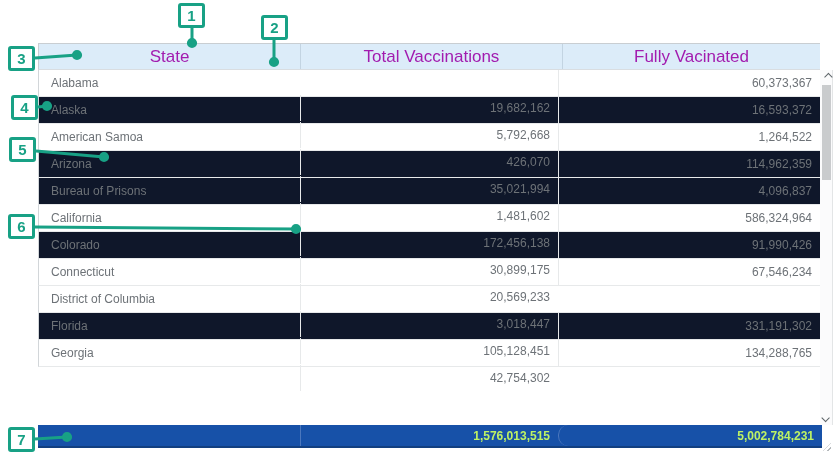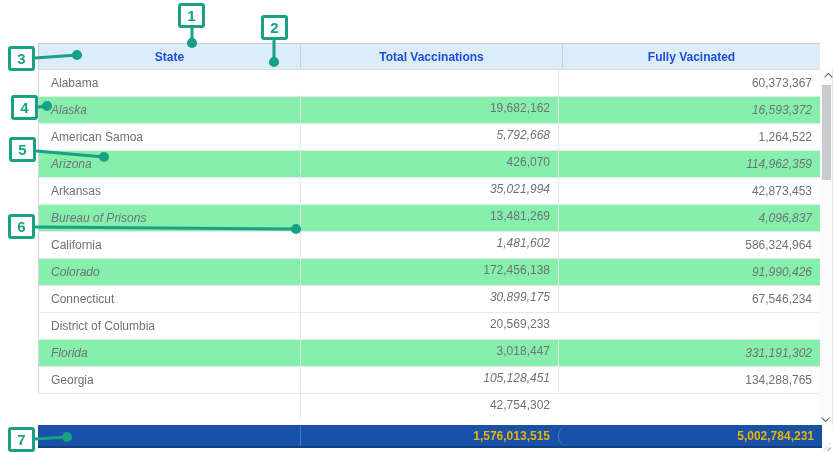--- a/index.html
+++ b/index.html
@@ -11,33 +11,33 @@
 
   
   .thead {
     position:absolute; left:38px; top:43px; width:782px; height:27px;
     display:flex; background:#dcecf9;
     border-top:1px solid #c9ced2; border-left:1px solid #c9ced2;
     border-bottom:1px solid #d9dde1;
   }
   .th {
     display:flex; align-items:center; justify-content:center;
-    font-size:12px; font-weight:bold; color:#1d4ed8; height:100%;
+    font-size:17px; font-weight:normal; color:#a21caf; height:100%;
   }
   .th.c1 { width:261px; }
   .th.c2 { width:258px; border-left:1px solid #c3d4e2; }
   .th.c3 { width:262px; border-left:1px solid #c3d4e2; }
 
   
   .tbody { position:absolute; left:38px; top:70px; width:782px; }
   .row {
     display:flex; height:27px; background:#ffffff;
     border-left:1px solid #d2d6d9; border-bottom:1px solid #e7e9ea;
   }
-  .row.alt { background:#86efac;font-style:italic; }
+  .row.alt { background:#0f172a; }
   .cell {
     font-size:12px; color:#6d7277; height:100%;
     display:flex; align-items:center;
   }
   .cell.state { width:261px; padding-left:12px; }
   .cell.num   { justify-content:flex-end; padding-right:8px; border-left:1px solid #e7e9ea; }
   .cell.n1 { width:258px;margin-top:25px; }
   .cell.n2 { width:262px; }
 
   
@@ -58,21 +58,21 @@
     position:absolute; left:2px; top:15px; width:9px; height:95px; background:#c9cbcd;
   }
 
   
   .totalrow {
     position:absolute; left:38px; top:425px; width:784px; height:23px;
     display:flex; background:#1751a8; border-bottom:2px solid #123f80;
   }
   .tcell {
     display:flex; align-items:center; justify-content:flex-end;
-    font-size:12px; font-weight:bold; color:#eab308; padding-right:8px; height:100%;
+    font-size:12px; font-weight:bold; color:#bef264; padding-right:8px; height:100%;
   }
   .tcell.s  { width:262px; }
   .tcell.v1 { width:258px; border-left:1px solid #4b77bd; }
   .tcell.v2 { width:264px; border-left:1px solid #4b77bd;border-radius:10px; }
 
   
   .grip {
     position:absolute; right:2px; bottom:2px; width:8px; height:8px;
     background:repeating-linear-gradient(-45deg, transparent 0 2px, #b4b8bb 2px 3.5px);
     clip-path:polygon(100% 0, 100% 100%, 0 100%);
@@ -113,25 +113,20 @@
     </div>
     <div class="row">
       <div class="cell state">American Samoa</div>
       <div class="cell num n1">426,070</div>
       <div class="cell num n2">1,264,522</div>
     </div>
     <div class="row alt">
       <div class="cell state">Arizona</div>
       <div class="cell num n1">35,021,994</div>
       <div class="cell num n2">114,962,359</div>
-    </div>
-    <div class="row">
-      <div class="cell state">Arkansas</div>
-      <div class="cell num n1">13,481,269</div>
-      <div class="cell num n2">42,873,453</div>
     </div>
     <div class="row alt">
       <div class="cell state">Bureau of Prisons</div>
       <div class="cell num n1">1,481,602</div>
       <div class="cell num n2">4,096,837</div>
     </div>
     <div class="row">
       <div class="cell state">California</div>
       <div class="cell num n1">172,456,138</div>
       <div class="cell num n2">586,324,964</div>

